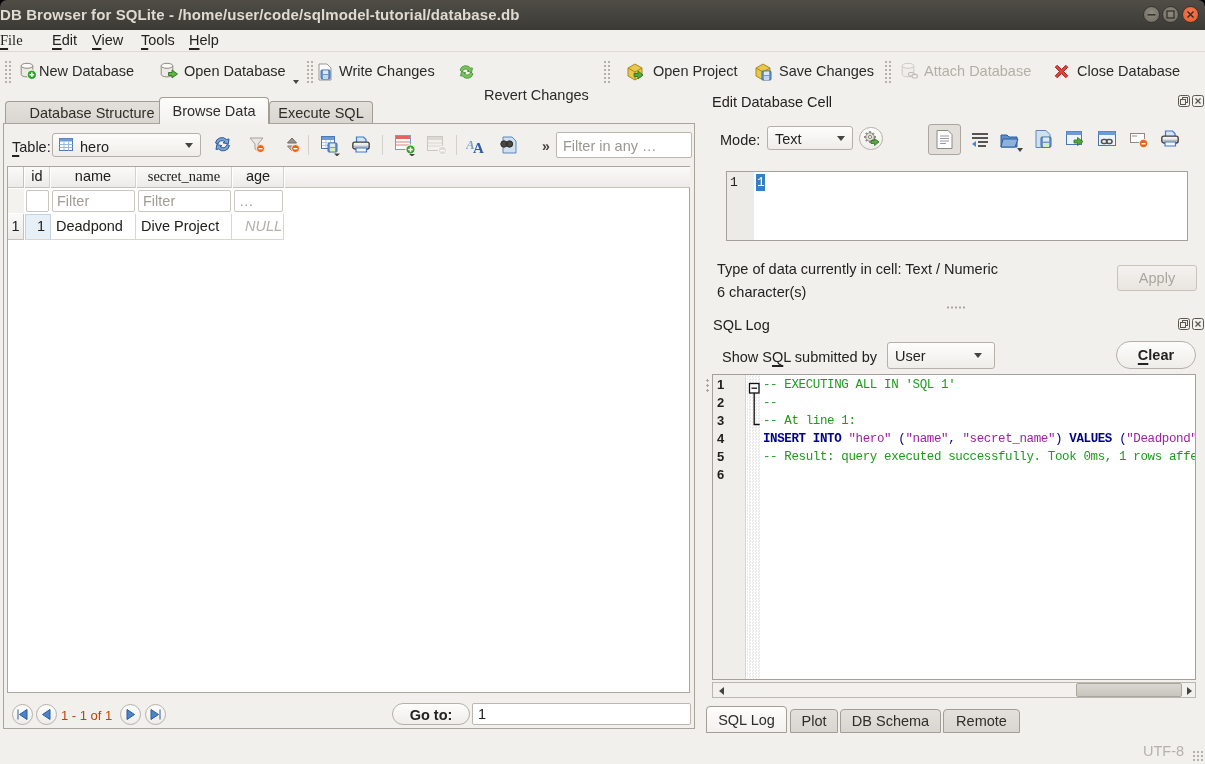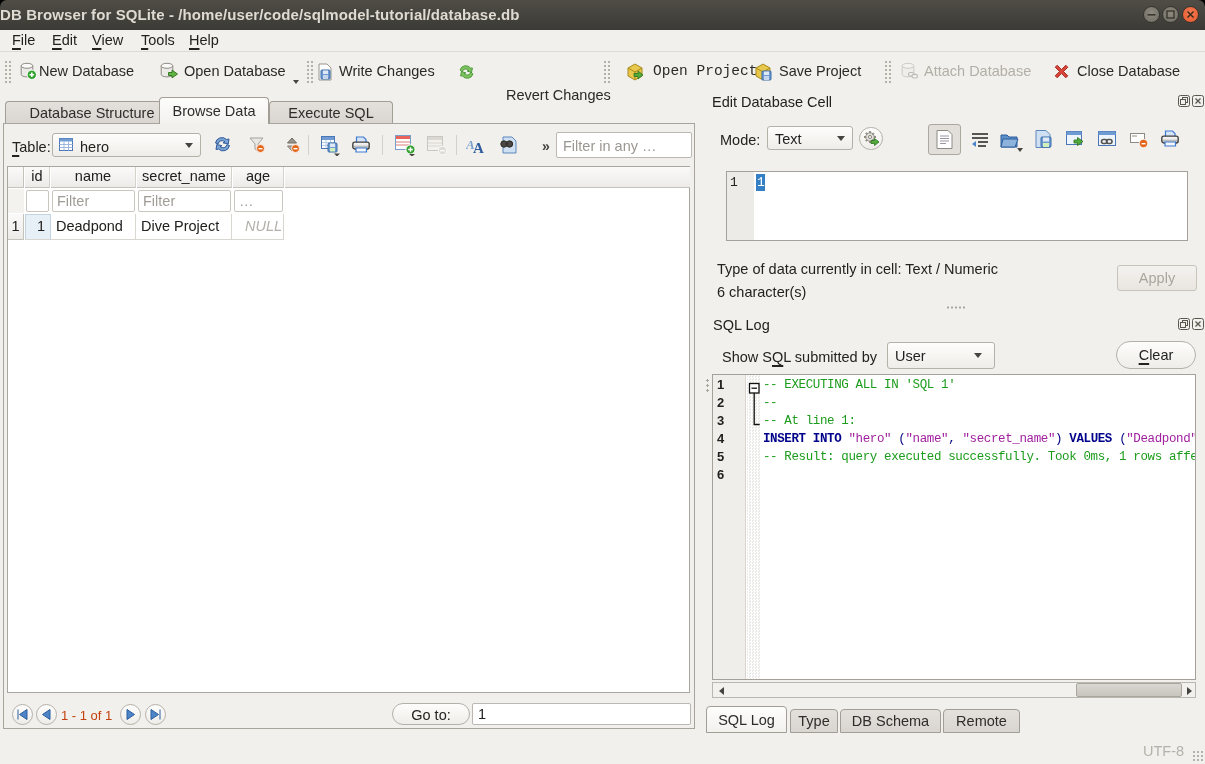--- a/index.html
+++ b/index.html
@@ -24,21 +24,21 @@
   background-image:radial-gradient(circle, #b5b1a9 1px, transparent 1.2px);
   background-size:4px 4px; }
 
 .tab { position:absolute; font-size:14.5px; color:#2f2d2a; text-align:center;
   border:1px solid #a29d95; border-bottom:none; border-radius:4px 4px 0 0;
   background:linear-gradient(#e4e1dc,#d9d6d1); height:23px; padding-top:3px; }
 .tab.active { background:linear-gradient(#fdfdfc,#f3f1ee); height:27px; padding-top:5px; }
 #pane { left:3px; top:123px; width:692px; height:606px; border:1px solid #a8a49c; background:#f2f0ec; }
 
 .btn { position:absolute; border:1px solid #b5b1a9; border-radius:14px;
-  background:linear-gradient(#fdfdfc,#efede9); }
+  background:linear-gradient(#fdfdfc,#efede9);font-weight:bold; }
 .combo { position:absolute; border:1px solid #b5b1a9; border-radius:3px;
   background:linear-gradient(#fdfdfc,#efede9); font-size:13px; color:#242220; }
 .input { position:absolute; background:#fff; border:1px solid #bcb8b1; border-radius:2px; }
 .carrow { position:absolute; width:0; height:0; border-left:4px solid transparent; border-right:4px solid transparent; border-top:5px solid #46443f; }
 .sep { position:absolute; width:1px; background:#d4d0ca; }
 .icon { position:absolute; }
 .hdr { position:absolute; background:linear-gradient(#fbfafa,#ecebe8); border-right:1px solid #d5d2cc; border-bottom:1px solid #c5c1bb; font-size:14.5px; color:#21201e; text-align:center; }
 
 .mono { font-family:"Liberation Mono", monospace; }
 </style>
@@ -59,21 +59,21 @@
       <rect x="4" y="4" width="7" height="7" fill="none" stroke="#3a382f" stroke-width="1.4"></rect>
     </svg>
 </div>
 <div class="winbtn abs" style="left:1182px; background:radial-gradient(circle at 50% 40%,#f57d54,#e8552a); border:1px solid #35332e;">
   <svg width="15" height="15">
       <path d="M4.5 4.5 L10.5 10.5 M10.5 4.5 L4.5 10.5" stroke="#3d2b1a" stroke-width="1.5"></path>
     </svg>
 </div>
 
 <div id="menubar" class="abs"></div>
-<div class="menuitem" style="left:12px;"><u class="mn">F</u>ile</div>
+<div class="menuitem" style="left:0;font-family:Liberation Serif, serif;"><u class="mn">F</u>ile</div>
 <div class="menuitem" style="left:52px;"><u class="mn">E</u>dit</div>
 <div class="menuitem" style="left:92px;"><u class="mn">V</u>iew</div>
 <div class="menuitem" style="left:141px;"><u class="mn">T</u>ools</div>
 <div class="menuitem" style="left:189px;"><u class="mn">H</u>elp</div>
 
 <div id="toolbar" class="abs"></div>
 <div class="handle" style="left:4px;"></div>
 
 <svg class="icon" width="18" height="18" style="left:19px; top:62px;">
   <path d="M2.2 3.8 v8.6 a5.8 2.5 0 0 0 11.6 0 v-8.6" fill="#eceae6" stroke="#8e8a82"></path>
@@ -97,55 +97,55 @@
   <rect x="5" y="7" width="9" height="9" rx="1" fill="#6f9bd2" stroke="#3a6ca8"></rect>
   <rect x="7" y="7.5" width="5" height="3.5" fill="#dfe9f5"></rect>
   <rect x="7" y="12" width="5" height="4" fill="#c5d6ec"></rect>
 </svg>
 <div class="tbtext" style="left:339px;">Write Changes</div>
 
 <svg class="icon" width="19" height="18" style="left:457px; top:63px;">
   <path d="M3 7 a6 6 0 0 1 10.5 -2 l2 -0 -1 4.5 -4.5 -1.5 2 -0.5 a4 4 0 0 0 -7 1.5 z" fill="#7cc25e" stroke="#3f8f2e" stroke-width="0.8"></path>
   <path d="M16 11 a6 6 0 0 1 -10.5 2 l-2 0 1 -4.5 4.5 1.5 -2 0.5 a4 4 0 0 0 7 -1.5 z" fill="#7cc25e" stroke="#3f8f2e" stroke-width="0.8"></path>
 </svg>
-<div class="tbtext" style="left:506px;margin-top:24px;">Revert Changes</div>
+<div class="tbtext" style="left:484px;margin-top:24px;">Revert Changes</div>
 <div class="handle" style="left:603px;"></div>
 
 <svg class="icon" width="19" height="18" style="left:626px; top:63px;">
   <path d="M9 1 l7 4 v8 l-7 4 -7 -4 v-8 z" fill="#e8c84a" stroke="#a88a1e"></path>
   <path d="M2 5 l7 4 7 -4 M9 9 v8" fill="none" stroke="#a88a1e"></path>
   <path d="M8 10.5 h4 v-2.5 l5 4 -5 4 v-2.5 h-4 z" fill="#52aa3a" stroke="#2c7020" stroke-width="0.8"></path>
 </svg>
-<div class="tbtext" style="left:653px;font-family:Liberation Mono, monospace;">Open Project</div>
+<div class="tbtext" style="left:653px;">Open Project</div>
 
 <svg class="icon" width="19" height="18" style="left:754px; top:63px;">
   <path d="M9 1 l7 4 v8 l-7 4 -7 -4 v-8 z" fill="#e8c84a" stroke="#a88a1e"></path>
   <path d="M2 5 l7 4 7 -4 M9 9 v8" fill="none" stroke="#a88a1e"></path>
   <rect x="8" y="8" width="9" height="9" rx="1" fill="#6f9bd2" stroke="#3a6ca8"></rect>
   <rect x="10" y="8.5" width="5" height="3.5" fill="#dfe9f5"></rect>
   <rect x="10" y="13" width="5" height="4" fill="#c5d6ec"></rect>
 </svg>
-<div class="tbtext" style="left:779px;">Save Project</div>
+<div class="tbtext" style="left:779px;">Save Changes</div>
 <div class="handle" style="left:884px;"></div>
 
 <svg class="icon" width="19" height="18" style="left:900px; top:62px; opacity:0.55;">
   <path d="M2.2 3.8 v8.6 a5.8 2.5 0 0 0 11.6 0 v-8.6" fill="#efedea" stroke="#b0aca4"></path>
   <ellipse cx="8" cy="3.8" rx="5.8" ry="2.5" fill="#f6f5f3" stroke="#b0aca4"></ellipse>
   <rect x="8.5" y="10.5" width="5.5" height="3.6" rx="1.8" fill="#f2f0ec" stroke="#97938c" stroke-width="1.2"></rect>
   <rect x="12" y="12.4" width="5.5" height="3.6" rx="1.8" fill="#f2f0ec" stroke="#97938c" stroke-width="1.2"></rect>
 </svg>
 <div class="tbtext" style="left:924px; color:#b3afa7;">Attach Database</div>
 
 <svg class="icon" width="18" height="18" style="left:1053px; top:63px;">
   <path d="M2.2 4.2 L4.2 2.2 L8.5 6.5 L12.8 2.2 L14.8 4.2 L10.5 8.5 L14.8 12.8 L12.8 14.8 L8.5 10.5 L4.2 14.8 L2.2 12.8 L6.5 8.5 z" fill="#d8453a" stroke="#a02219" stroke-width="0.9"></path>
 </svg>
 <div class="tbtext" style="left:1077px;">Close Database</div>
 
 <div class="tab" style="left:5px; top:101px; width:174px;">Database Structure</div>
-<div class="tab" style="left:269px; top:101px; width:124px;">Execute SQL</div>
+<div class="tab" style="left:269px; top:101px; width:104px;">Execute SQL</div>
 <div class="tab active" style="left:159px; top:97px; width:110px; z-index:3;">Browse Data</div>
 <div id="pane" class="abs"></div>
 
 <div class="abs" style="left:12px; top:139px; font-size:14.5px; color:#242220;"><u class="mn">T</u>able:</div>
 <div class="combo" style="left:52px; top:133px; width:149px; height:24px;"></div>
 <svg class="icon" width="15" height="14" style="left:59px; top:138px;">
   <rect x="0.5" y="0.5" width="13" height="12" fill="#fff" stroke="#4a76b8"></rect>
   <rect x="0.5" y="0.5" width="13" height="3" fill="#6f9bd2"></rect>
   <path d="M0.5 6.5 h13 M0.5 9.5 h13 M5 3.5 v9 M9.5 3.5 v9" stroke="#9db8dd" stroke-width="1"></path>
 </svg>
@@ -227,21 +227,21 @@
 </svg>
 <div class="abs" style="left:542px; top:138px; font-size:14px; font-weight:bold; color:#46443f;">»</div>
 <div class="input" style="left:556px; top:132px; width:136px; height:26px;"></div>
 <div class="abs" style="left:563px; top:138px; font-size:14.5px; color:#9b9791;">Filter in any …</div>
 
 <div class="abs" style="left:7px; top:166px; width:683px; height:527px; background:#fff; border:1px solid #aaa69e;"></div>
 
 <div class="hdr" style="left:8px; top:167px; width:16px; height:21px; border-right:1px solid #c5c1bb;"></div>
 <div class="hdr" style="left:25px; top:167px; width:25px; height:21px; padding-top:1px;">id</div>
 <div class="hdr" style="left:51px; top:167px; width:85px; height:21px; padding-top:1px;">name</div>
-<div class="hdr" style="left:137px; top:167px; width:95px; height:21px; padding-top:1px;">secret_name</div>
+<div class="hdr" style="left:137px; top:167px; width:95px; height:21px; padding-top:1px;font-family:Liberation Serif, serif;">secret_name</div>
 <div class="hdr" style="left:233px; top:167px; width:51px; height:21px; padding-top:1px;">age</div>
 <div class="hdr" style="left:285px; top:167px; width:405px; height:21px; border-right:none;"></div>
 
 <div class="abs" style="left:8px; top:189px; width:16px; height:24px; background:#f4f2ef;"></div>
 <div class="input" style="left:26px; top:190px; width:23px; height:22px; border-color:#c9c5bf;"></div>
 <div class="input" style="left:52px; top:190px; width:83px; height:22px; border-color:#c9c5bf;"></div>
 <div class="abs" style="left:57px; top:193px; font-size:14.5px; color:#a09c96;">Filter</div>
 <div class="input" style="left:138px; top:190px; width:93px; height:22px; border-color:#c9c5bf;"></div>
 <div class="abs" style="left:143px; top:193px; font-size:14.5px; color:#a09c96;">Filter</div>
 <div class="input" style="left:234px; top:190px; width:49px; height:22px; border-color:#c9c5bf;"></div>
@@ -395,18 +395,18 @@
 </span><span style="color:#00008b; font-weight:bold;">INSERT INTO</span> <span style="color:#a020a0;">"hero"</span> <span style="color:#000080;">(</span><span style="color:#a020a0;">"name"</span><span style="color:#000080;">,</span> <span style="color:#a020a0;">"secret_name"</span><span style="color:#000080;">)</span> <span style="color:#00008b; font-weight:bold;">VALUES</span> <span style="color:#000080;">(</span><span style="color:#a020a0;">"Deadpond"...</span>
 <span style="color:#1c9c1c;">-- Result: query executed successfully. Took 0ms, 1 rows affected</span></div>
 
 <div class="abs" style="left:712px; top:682px; width:484px; height:16px; background:#f3f1ee; border:1px solid #bab6b0;"></div>
 <div class="abs" style="left:713px; top:683px; width:16px; height:14px; background:#f3f1ee;"></div>
 <div class="abs" style="left:719px; top:687px; width:0; height:0; border-top:4px solid transparent; border-bottom:4px solid transparent; border-right:5px solid #46443f;"></div>
 <div class="abs" style="left:1076px; top:683px; width:106px; height:14px; background:linear-gradient(#dad7d2,#c8c5bf); border:1px solid #aaa69e; border-radius:2px;"></div>
 <div class="abs" style="left:1187px; top:687px; width:0; height:0; border-top:4px solid transparent; border-bottom:4px solid transparent; border-left:5px solid #46443f;"></div>
 
 <div class="abs" style="left:706px; top:706px; width:81px; height:27px; background:linear-gradient(#fdfdfc,#f3f1ee); border:1px solid #a29d95; border-radius:4px 4px 0 0; font-size:14.5px; color:#2f2d2a; text-align:center; padding-top:5px; z-index:2;">SQL Log</div>
-<div class="abs" style="left:790px; top:709px; width:48px; height:24px; background:linear-gradient(#e4e1dc,#d9d6d1); border:1px solid #a29d95; border-radius:4px 4px 0 0; font-size:14.5px; color:#2f2d2a; text-align:center; padding-top:3px;">Type</div>
+<div class="abs" style="left:790px; top:709px; width:48px; height:24px; background:linear-gradient(#e4e1dc,#d9d6d1); border:1px solid #a29d95; border-radius:4px 4px 0 0; font-size:14.5px; color:#2f2d2a; text-align:center; padding-top:3px;">Plot</div>
 <div class="abs" style="left:840px; top:709px; width:101px; height:24px; background:linear-gradient(#e4e1dc,#d9d6d1); border:1px solid #a29d95; border-radius:4px 4px 0 0; font-size:14.5px; color:#2f2d2a; text-align:center; padding-top:3px;">DB Schema</div>
 <div class="abs" style="left:943px; top:709px; width:77px; height:24px; background:linear-gradient(#e4e1dc,#d9d6d1); border:1px solid #a29d95; border-radius:4px 4px 0 0; font-size:14.5px; color:#2f2d2a; text-align:center; padding-top:3px;">Remote</div>
 
 <div class="abs" style="left:1143px; top:743px; font-size:14.5px; color:#b5b1ab;">UTF-8</div>
 <div class="abs" style="left:1192px; top:750px; width:12px; height:12px; background-image:radial-gradient(circle,#b5b1ab 1px, transparent 1.2px); background-size:4px 4px;"></div>
 
 </body></html>

